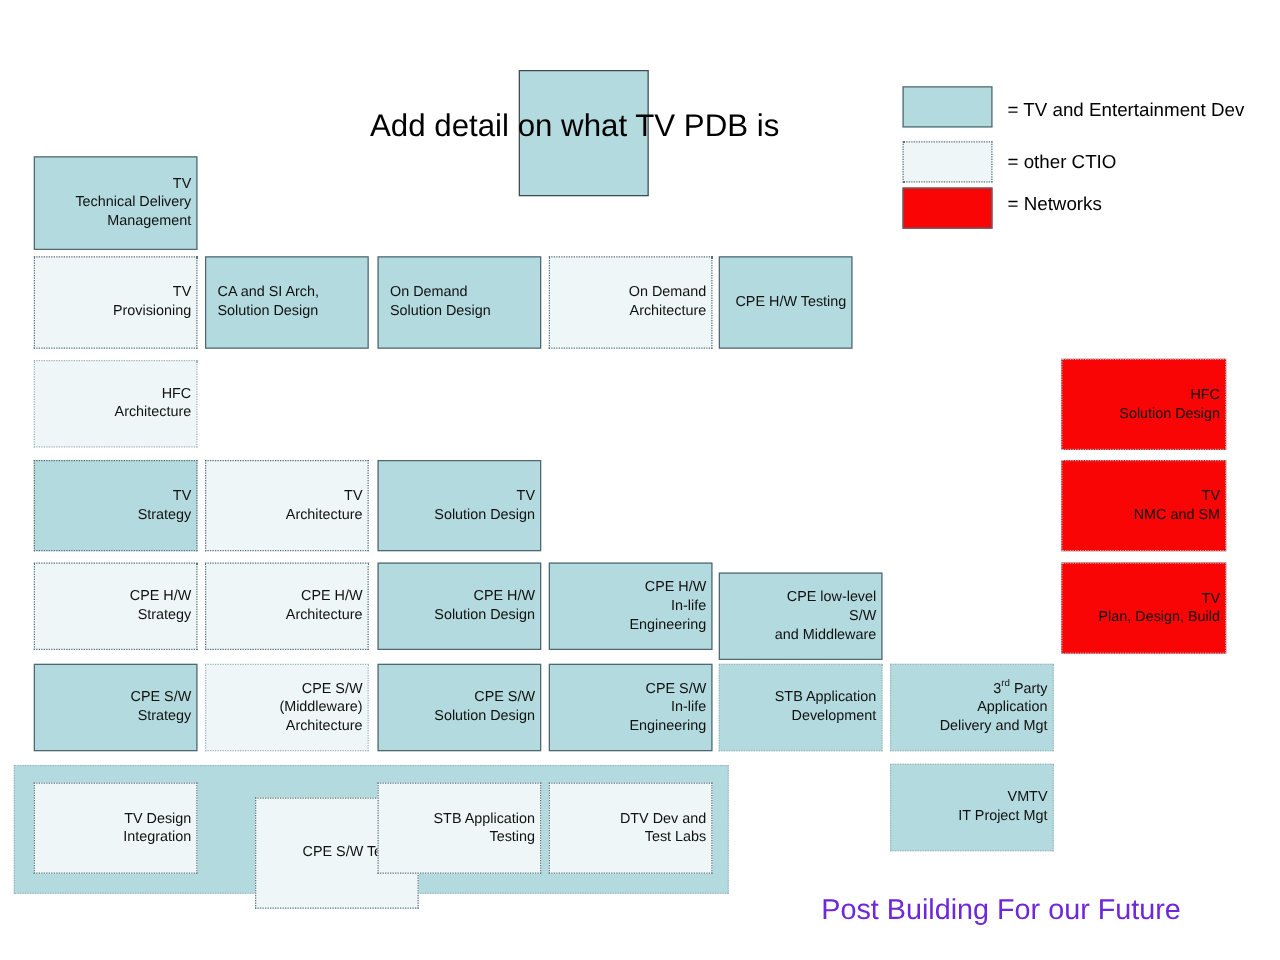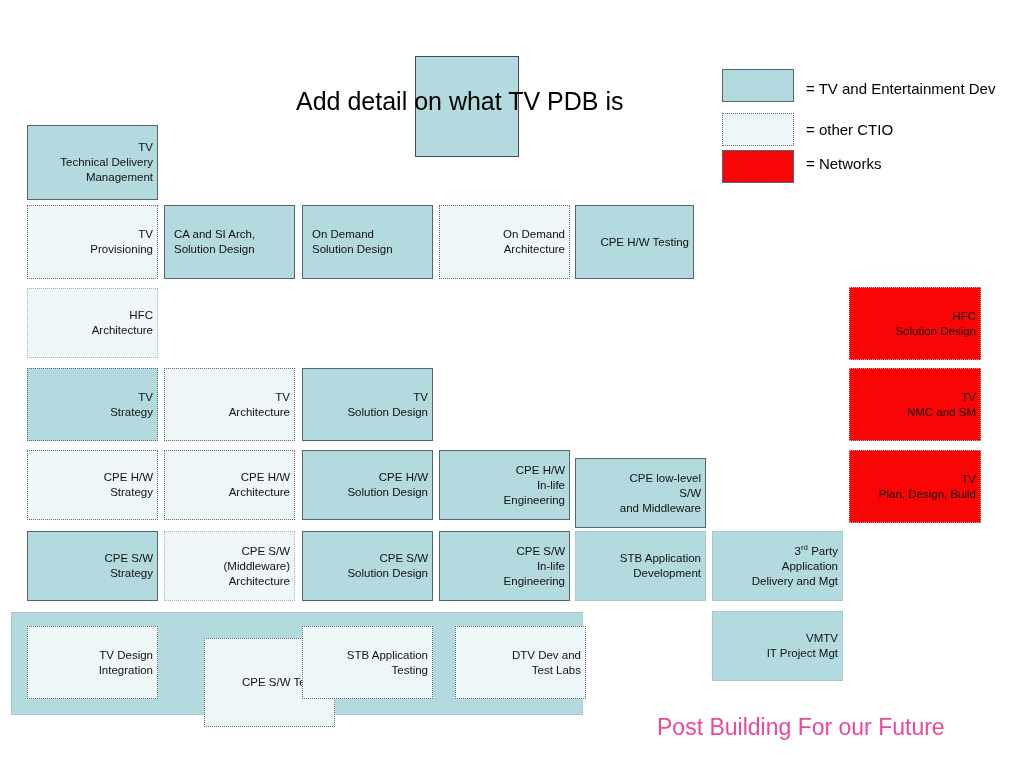--- a/index.html
+++ b/index.html
@@ -77,21 +77,21 @@
     color:#000;
   }
 
   
   #footer-text{
     position:absolute;
     left:657px;top:713px;
     font-size:23px;
     line-height:28px;
     white-space:nowrap;
-    color:#ec4899;
+    color:#6d28d9;
   }
 
   sup{font-size:0.68em;vertical-align:super;line-height:0;}
 </style>
 </head>
 <body>
 
 <div id="canvas">
 
   <div id="title-accent-box"></div>
@@ -188,21 +188,21 @@
 In-life
 Engineering</span>
   </div>
 
   <div class="node fill-teal bd-solid" style="left:439px;top:531px;width:131px;height:70px;">
     <span class="lbl">CPE S/W
 In-life
 Engineering</span>
   </div>
 
-  <div class="node fill-teal bd-solid" style="left:575px;top:205px;width:119px;height:74px;">
+  <div class="node fill-teal bd-solid" style="left:575px;top:205px;width:107px;height:74px;">
     <span class="lbl">CPE H/W Testing</span>
   </div>
 
   <div class="node fill-teal bd-solid" style="left:575px;top:458px;width:131px;height:70px;">
     <span class="lbl">CPE low-level
 S/W
 and Middleware</span>
   </div>
 
   <div class="node fill-teal bd-dotted-light" style="left:575px;top:531px;width:131px;height:70px;">
@@ -245,20 +245,20 @@
 
   <div class="node fill-pale bd-dotted" style="left:164px;top:638px;width:131px;height:89px;margin-left:40px;">
     <span class="lbl">CPE S/W Testing</span>
   </div>
 
   <div class="node fill-pale bd-dotted" style="left:302px;top:626px;width:131px;height:73px;">
     <span class="lbl">STB Application
 Testing</span>
   </div>
 
-  <div class="node fill-pale bd-dotted" style="left:439px;top:626px;width:131px;height:73px;margin-left:16px;">
+  <div class="node fill-pale bd-dotted" style="left:439px;top:626px;width:131px;height:73px;">
     <span class="lbl">DTV Dev and
 Test Labs</span>
   </div>
 
   <div id="footer-text">Post Building For our Future</div>
 
 </div>
 
 </body></html>

